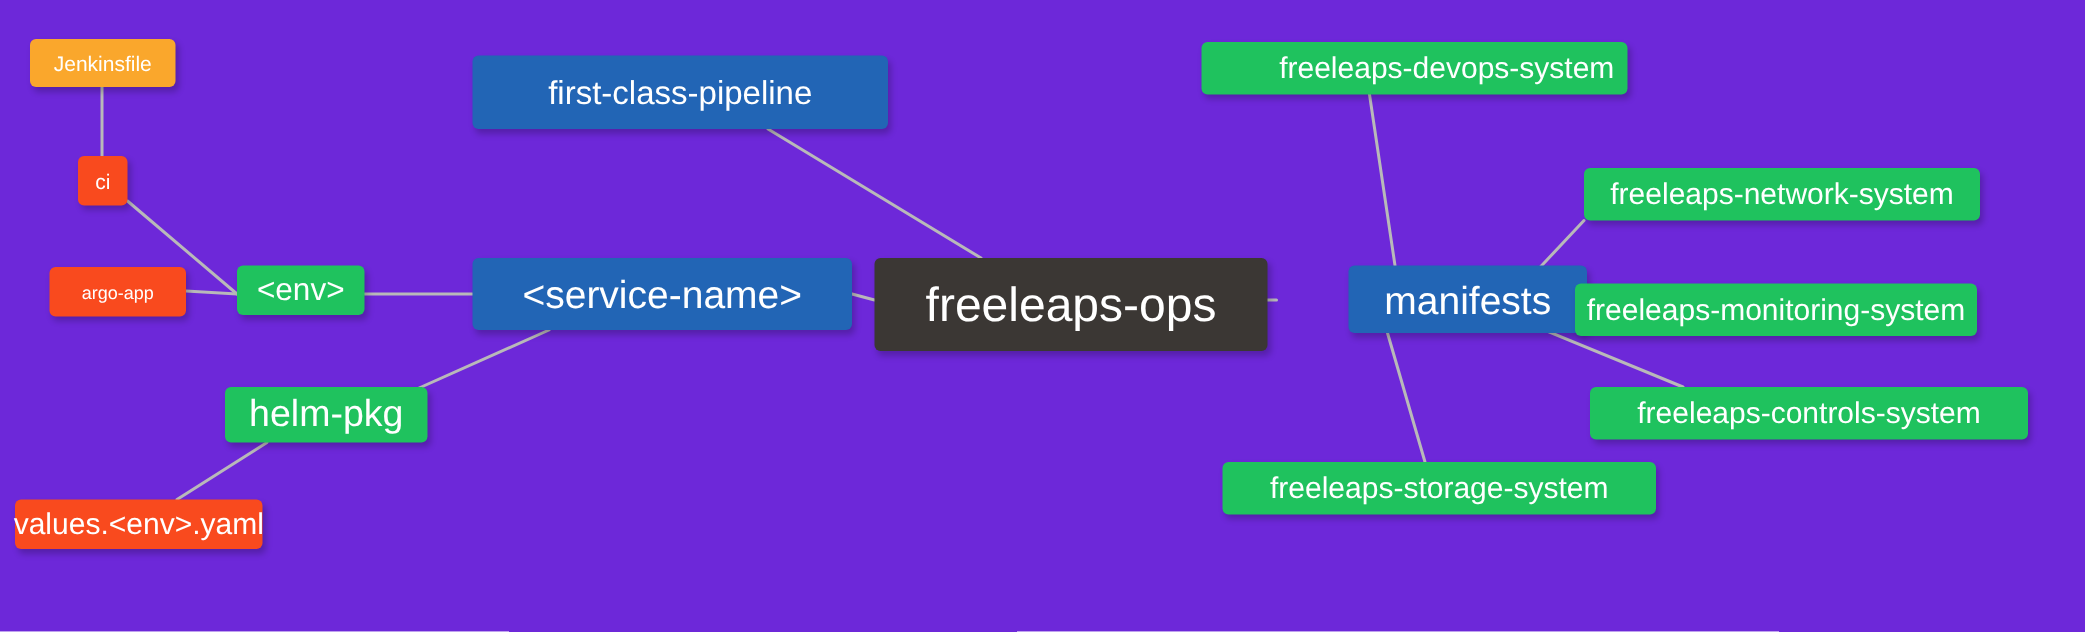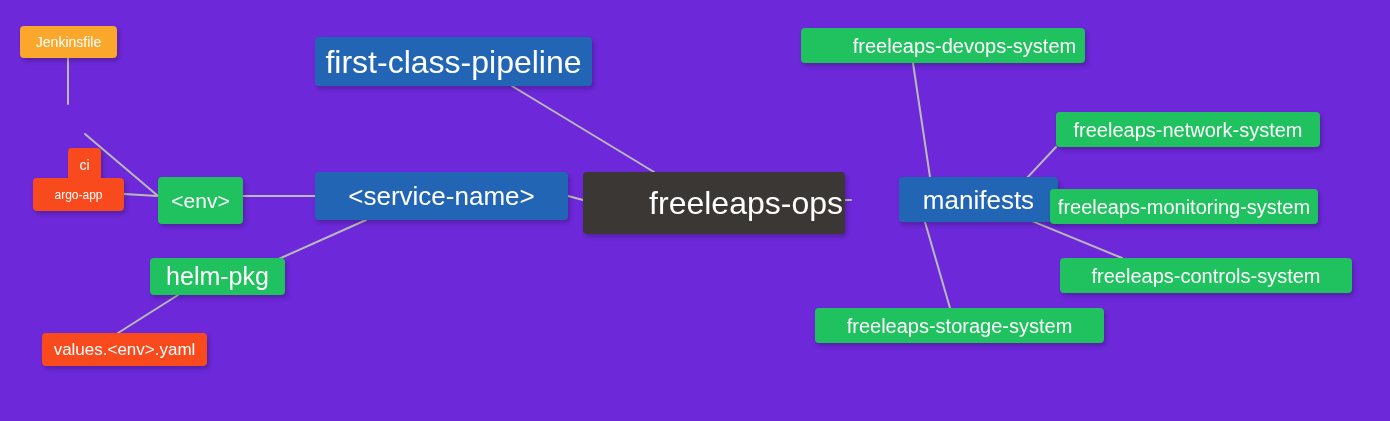--- a/index.html
+++ b/index.html
@@ -87,49 +87,49 @@
       <path d="M 1010 212 L 1122 258"></path>
 
       <path d="M 925 222 L 950 308"></path>
     </g>
   </svg>
 
   <div class="node c-orange" style="left:20px; top:26px; width:97px; height:32px; font-size:14px;">
     <span>Jenkinsfile</span>
   </div>
 
-  <div class="node c-red" style="left:68px; top:104px; width:33px; height:33px; font-size:14px;margin-top:44px;">
+  <div class="node c-red" style="left:52px; top:104px; width:33px; height:33px; font-size:14px;">
     <span>ci</span>
   </div>
 
   <div class="node c-red" style="left:33px; top:178px; width:91px; height:33px; font-size:12px;">
     <span>argo-app</span>
   </div>
 
-  <div class="node c-green" style="left:158px; top:177px; width:85px; height:47px; font-size:21px;">
+  <div class="node c-green" style="left:158px; top:177px; width:85px; height:33px; font-size:21px;">
     <span>&lt;env&gt;</span>
   </div>
 
   <div class="node c-green" style="left:150px; top:258px; width:135px; height:37px; font-size:25px;">
     <span>helm-pkg</span>
   </div>
 
-  <div class="node c-red" style="left:10px; top:333px; width:165px; height:33px; font-size:17px;margin-left:32px;">
+  <div class="node c-red" style="left:10px; top:333px; width:165px; height:33px; font-size:20px;">
     <span>values.&lt;env&gt;.yaml</span>
   </div>
 
-  <div class="node c-blue" style="left:315px; top:37px; width:277px; height:49px; font-size:32px;">
+  <div class="node c-blue" style="left:315px; top:37px; width:277px; height:49px; font-size:22px;">
     <span>first-class-pipeline</span>
   </div>
 
   <div class="node c-blue" style="left:315px; top:172px; width:253px; height:48px; font-size:26px;">
     <span>&lt;service-name&gt;</span>
   </div>
 
-  <div class="node c-root" style="left:583px; top:172px; width:262px; height:62px; font-size:32px;justify-content:flex-end;">
+  <div class="node c-root" style="left:583px; top:172px; width:262px; height:62px; font-size:32px;">
     <span>freeleaps-ops</span>
   </div>
 
   <div class="node c-blue" style="left:851px; top:177px; width:159px; height:45px; font-size:26px;margin-left:48px;">
     <span>manifests</span>
   </div>
 
   <div class="node c-green" style="left:801px; top:28px; width:284px; height:35px; font-size:20px;padding-left:43px;">
     <span>freeleaps-devops-system</span>
   </div>

